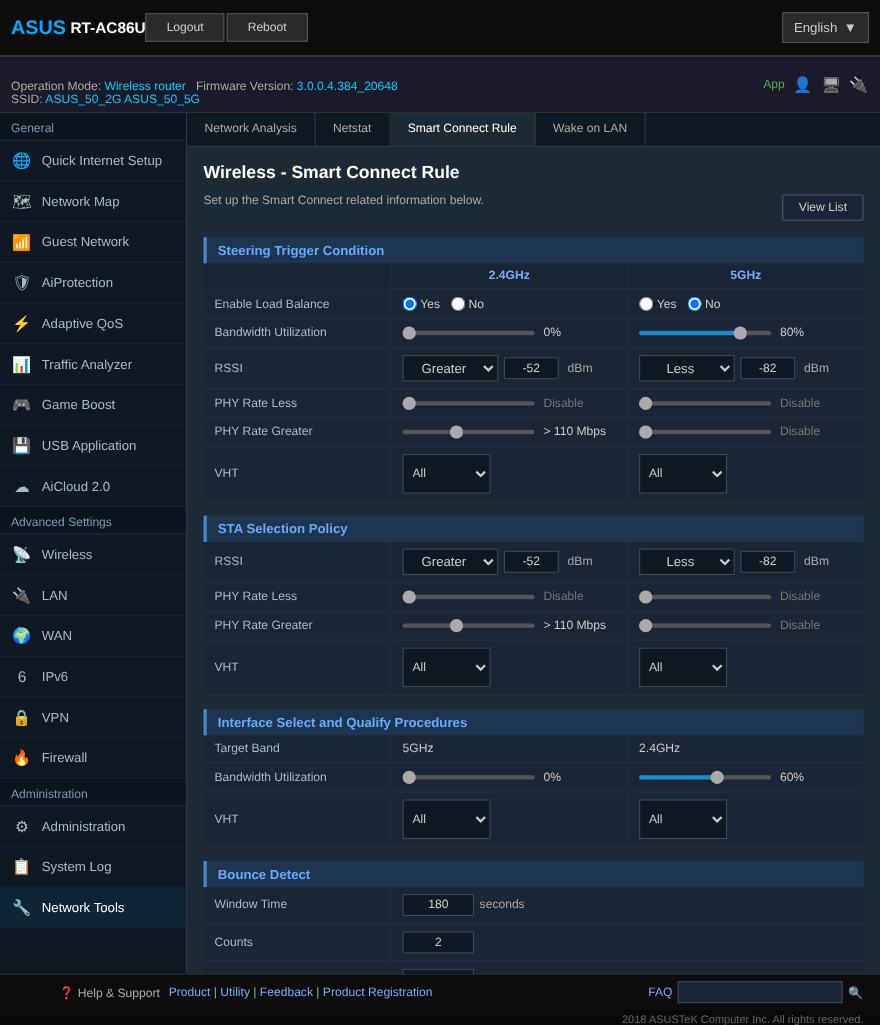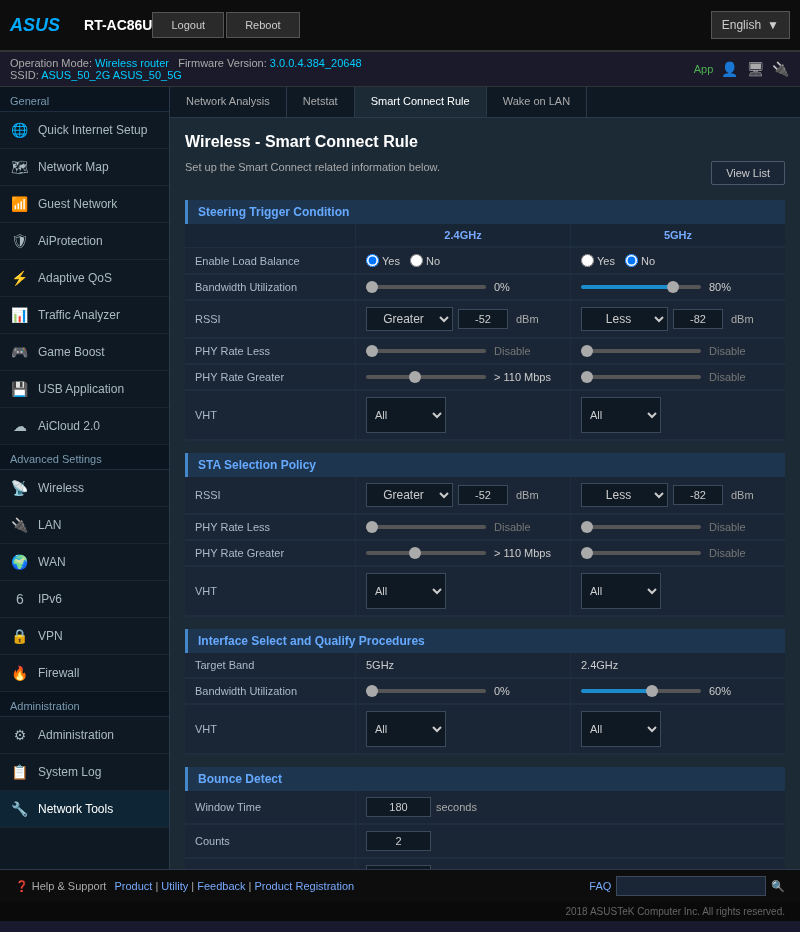--- a/index.html
+++ b/index.html
@@ -1,28 +1,28 @@
 <!DOCTYPE html>
 <html><head>
   <meta charset="utf-8">
   <style>
     * { box-sizing: border-box; margin: 0; padding: 0; }
     body { font-family: Arial, sans-serif; font-size: 12px; background: #1a1a2e; color: #ccc; width: 800px; height: 932px; overflow: hidden; }
 
     
     .header { background: #0d0d0d; display: flex; align-items: center; height: 52px; padding: 0 10px; border-bottom: 2px solid #333; }
-    .logo { color: #00aaff; font-size: 18px; font-weight: bold; font-style: italic; margin-right: 24px; }
+    .logo { color: #00aaff; font-size: 18px; font-weight: bold; margin-right: 4px; }
     .model { color: #fff; font-size: 14px; font-weight: bold; margin-right: auto; }
     .header-btn { background: #2a2a2a; border: 1px solid #555; color: #ccc; padding: 6px 18px; cursor: pointer; font-size: 11px; }
     .lang-select { background: #2a2a2a; border: 1px solid #555; color: #ccc; padding: 6px 10px; cursor: pointer; font-size: 12px; display: flex; align-items: center; gap: 6px; }
     .header-gap { width: 2px; }
 
     
     .info-bar { background: #1a1a2a; padding: 5px 10px; border-bottom: 1px solid #333; display: flex; align-items: center; justify-content: space-between; }
-    .info-bar-left { font-size: 11px; color: #aaa; }
+    .info-bar-left { font-size: 11px; color: #aaa; margin-top: 16px; }
     .info-bar-left a { color: #00ccff; text-decoration: none; }
     .info-bar-right { display: flex; gap: 8px; align-items: center; }
     .app-label { color: #4caf50; font-size: 11px; }
     .icon-btn { color: #aaa; font-size: 14px; cursor: pointer; }
 
     
     .main-layout { display: flex; height: calc(932px - 52px - 34px - 34px - 30px); }
 
     
     .sidebar { width: 170px; background: #0f1923; border-right: 1px solid #2a3a4a; overflow-y: auto; flex-shrink: 0; }
@@ -68,21 +68,21 @@
     .slider-blue2 { background: linear-gradient(to right, #1a8ccc 0%, #1a8ccc 60%, #555 60%); }
     .slider::-webkit-slider-thumb { -webkit-appearance: none; width: 12px; height: 12px; background: #aaa; border-radius: 50%; cursor: pointer; }
     .slider-val { color: #ccc; font-size: 11px; min-width: 30px; }
     .disable-text { color: #777; font-size: 11px; }
 
     
     .bottom-bar { background: #182535; padding: 10px; display: flex; justify-content: center; gap: 10px; border-top: 1px solid #2a3a4a; }
 
     
     .footer { background: #0d0d0d; padding: 6px 15px; border-top: 1px solid #2a3a4a; display: flex; align-items: center; justify-content: space-between; font-size: 11px; }
-    .footer-left { display: flex; gap: 5px; align-items: center; color: #aaa; }
+    .footer-left { display: flex; gap: 5px; align-items: center; color: #aaa; margin-left: 39px; }
     .footer-links a { color: #7af; text-decoration: none; }
     .footer-right { display: flex; align-items: center; gap: 5px; }
     .faq-label { color: #7af; }
     .search-input { background: #1a2535; border: 1px solid #3a4a5a; color: #ccc; padding: 3px 8px; font-size: 11px; width: 150px; }
 
     
     .copyright { background: #0a0a0a; text-align: right; padding: 4px 15px; font-size: 10px; color: #666; }
     .col-left { padding: 6px 10px; color: #aabbc5; font-size: 11px; display: flex; align-items: center; border-bottom: 1px solid #1e2e3e; }
     .col-mid { padding: 6px 10px; display: flex; align-items: center; border-bottom: 1px solid #1e2e3e; border-left: 1px solid #1e2e3e; }
     .col-right { padding: 6px 10px; display: flex; align-items: center; border-bottom: 1px solid #1e2e3e; border-left: 1px solid #1e2e3e; }

